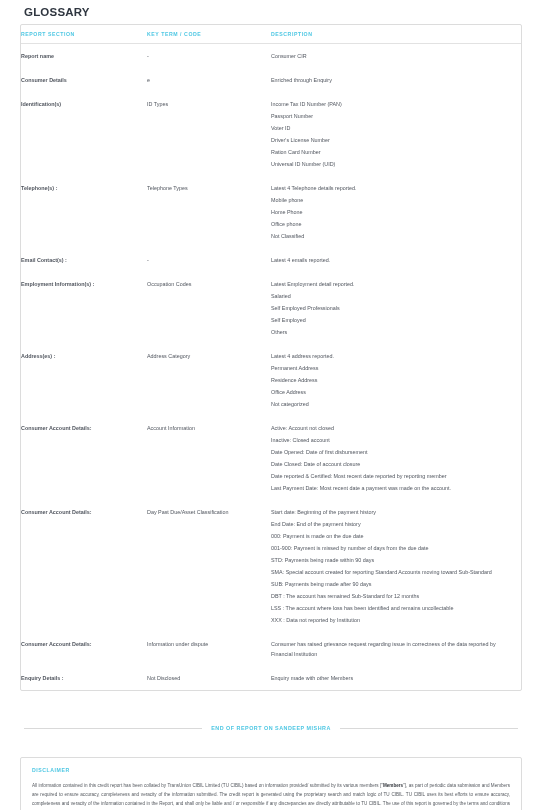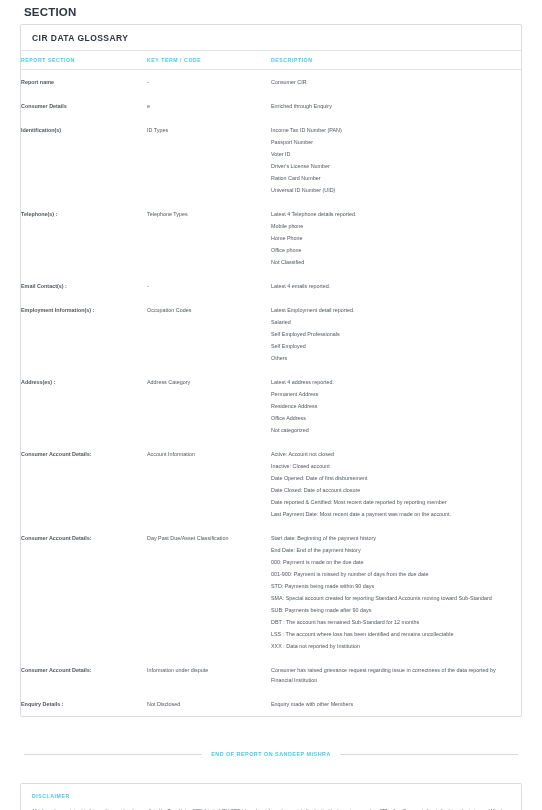--- a/index.html
+++ b/index.html
@@ -64,24 +64,23 @@
   .disclaimer .dbody{
     font-size:4.6px;line-height:1.95;color:#55595f;text-align:justify;
   }
   .disclaimer .dbody b{font-weight:bold;color:#34383e;}
 </style>
 </head>
 <body>
 
 <div class="page">
 
-  <div class="page-title">SECTION</div>
+  <div class="page-title">GLOSSARY</div>
 
   <div class="card">
-    <div class="card-title">CIR DATA GLOSSARY</div>
 
     <table class="glossary">
       <colgroup>
           <col class="c1">
           <col class="c2">
           <col class="c3">
         </colgroup>
       <thead>
         <tr>
           <th class="pad1">REPORT SECTION</th>

